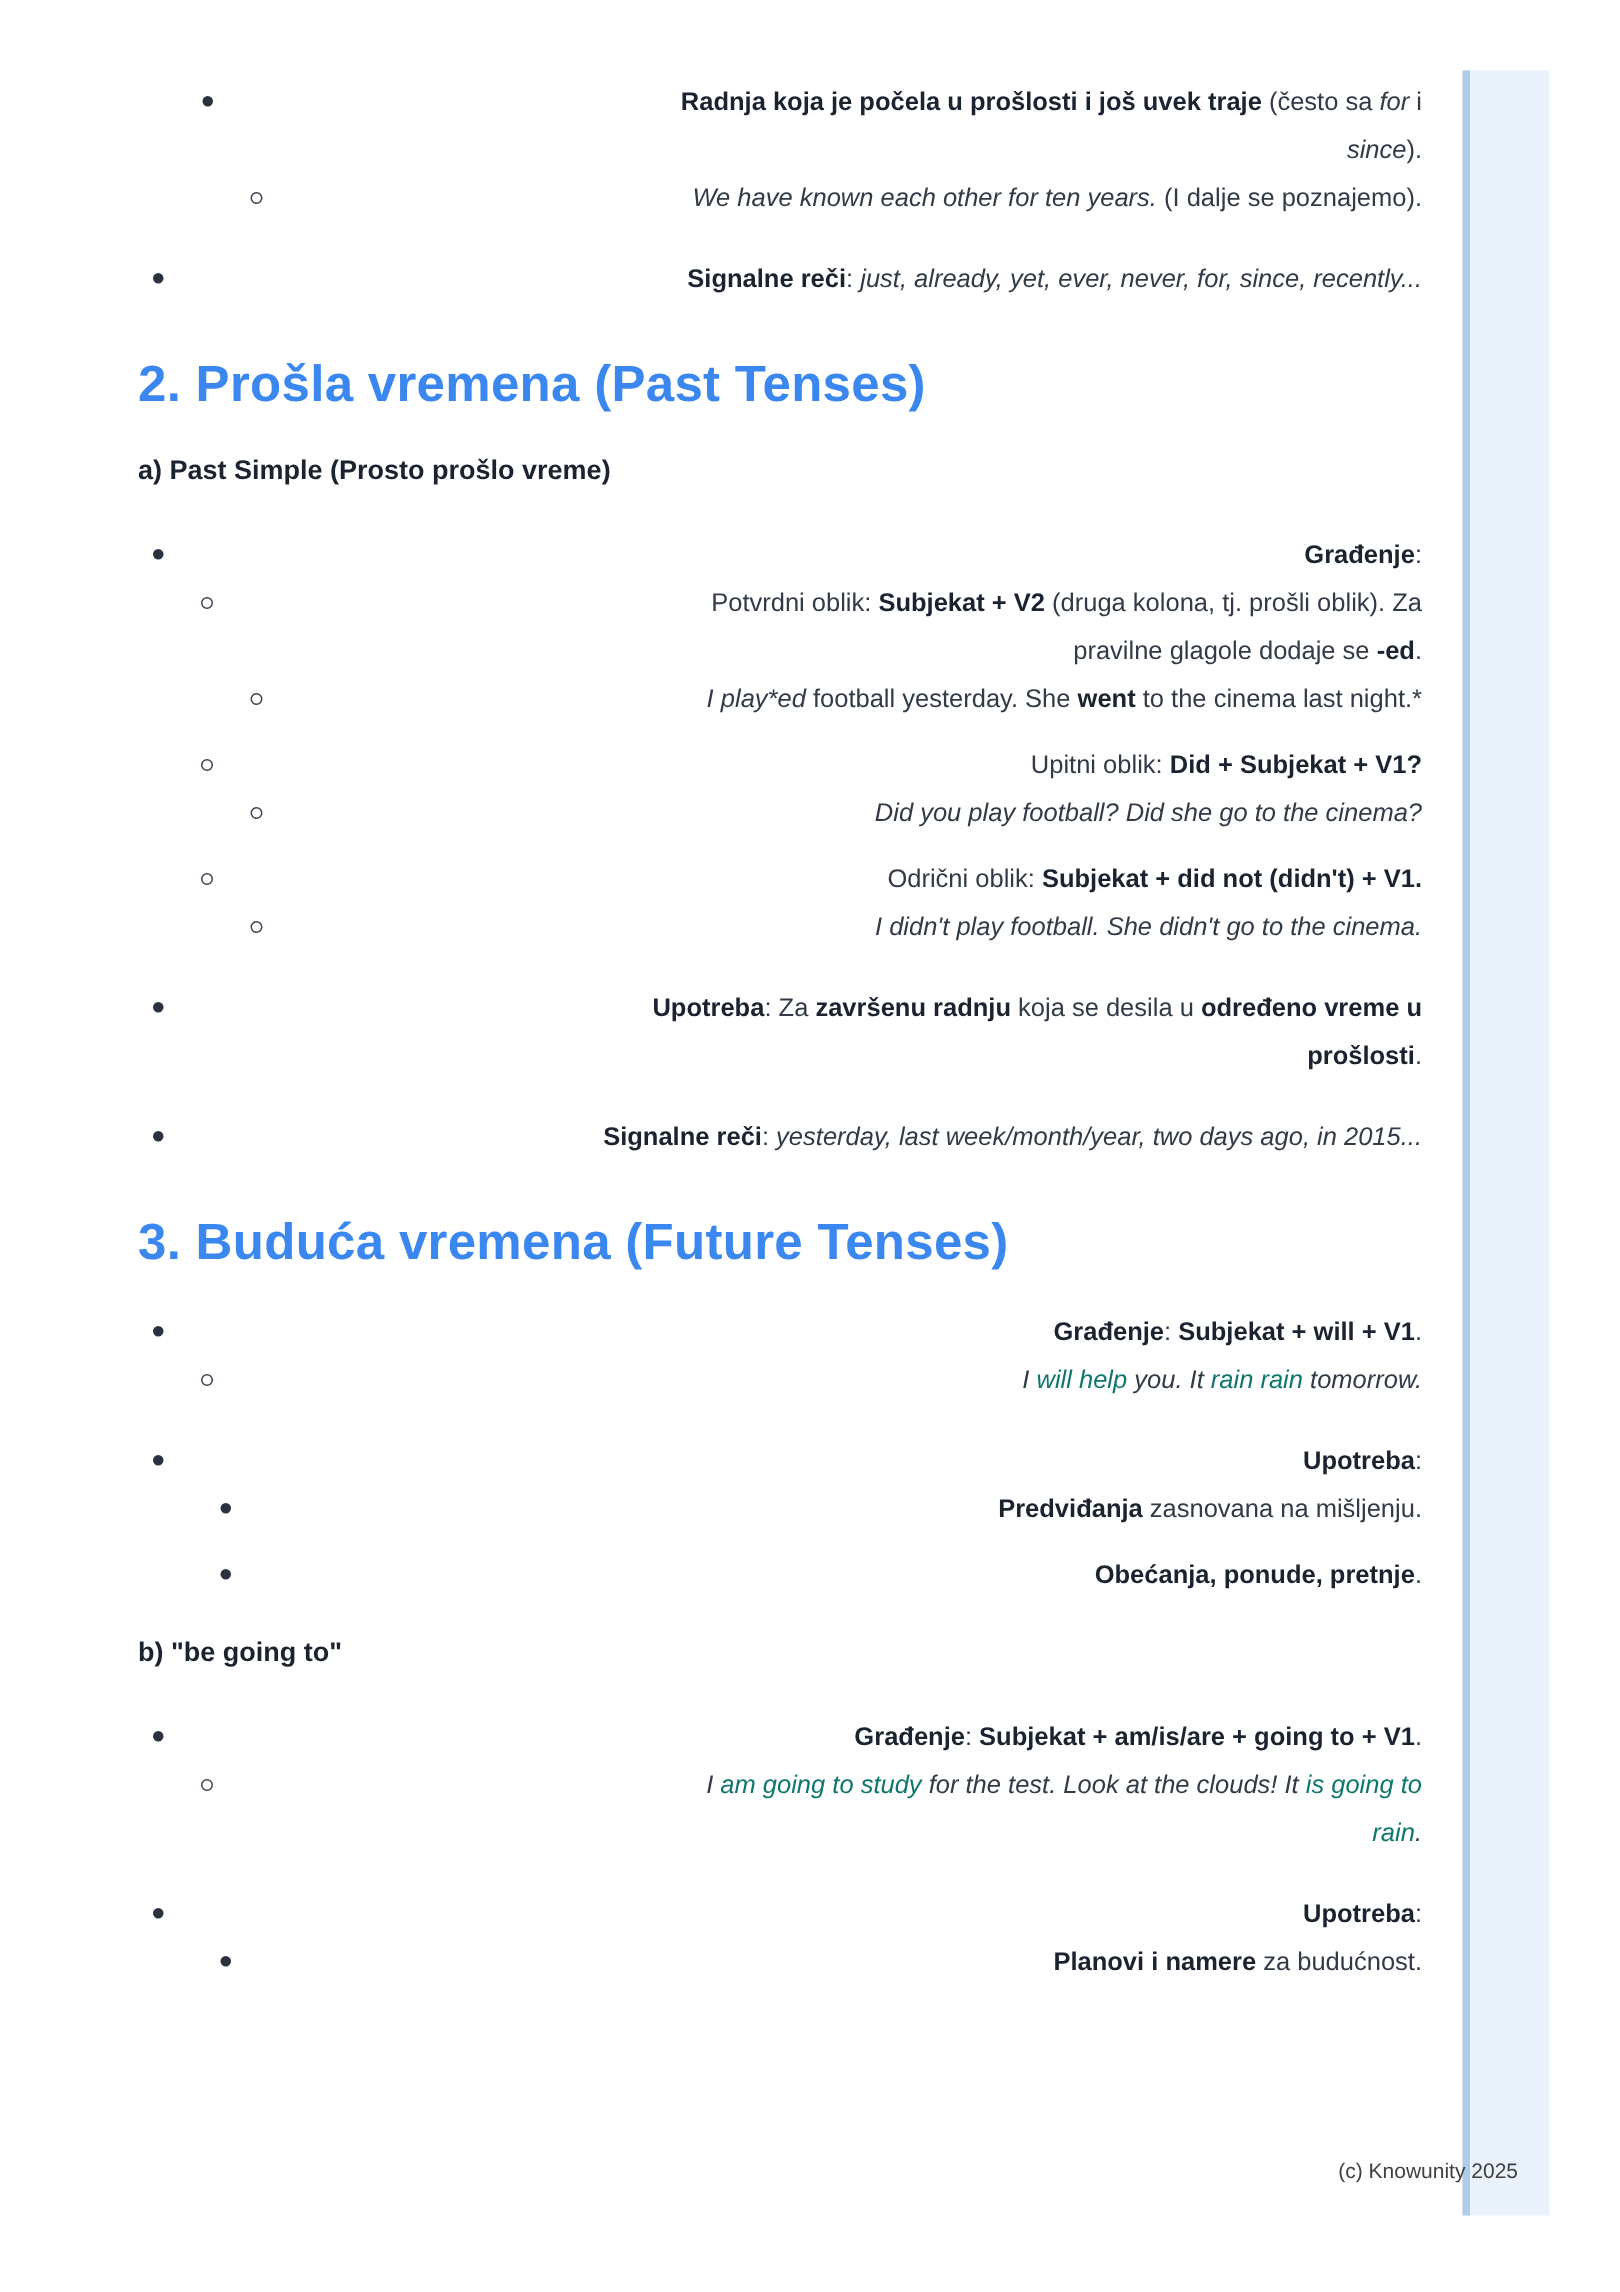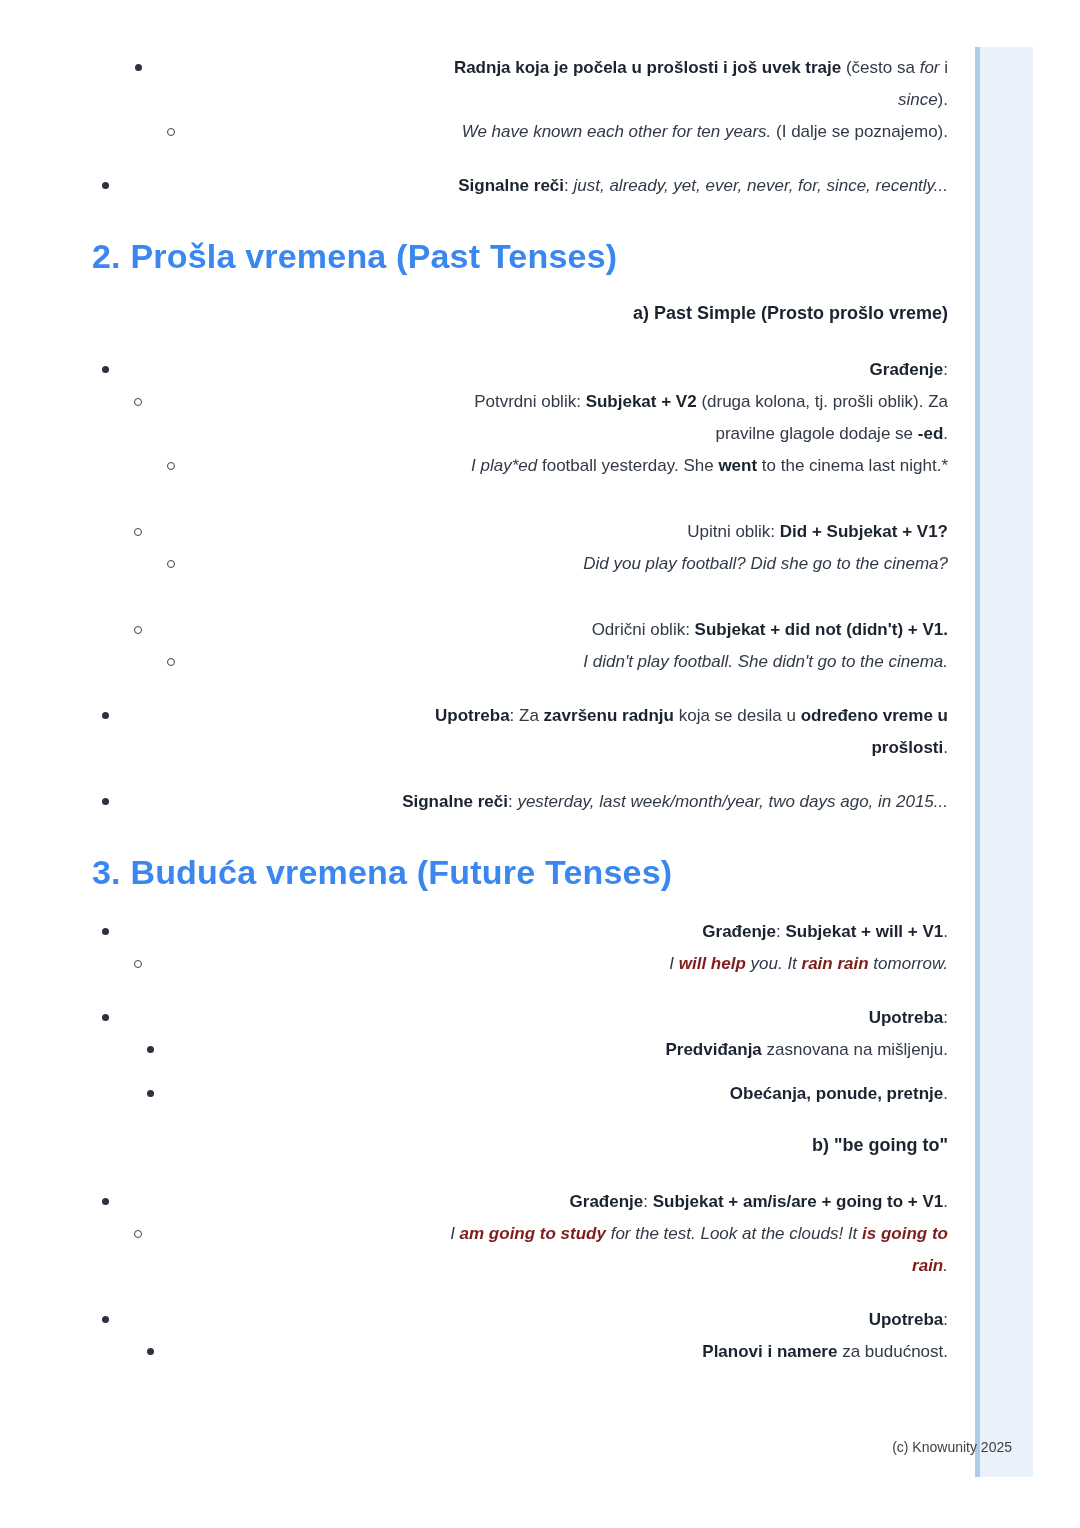--- a/index.html
+++ b/index.html
@@ -26,50 +26,50 @@
     z-index:1;
   }
   .content > :first-child { margin-top:0; }
 
   h2.sec {
     font-size:34px; line-height:36px; font-weight:700;
     color:#3b87f0; margin:36px 0 26px 0; letter-spacing:0.2px;
   }
   h3.sub {
     font-size:18px; line-height:26px; font-weight:700;
-    color:#1b2330; margin:22px 0 28px 0;text-align:right;
+    color:#1b2330; margin:22px 0 28px 0;
   }
 
   ul { list-style:none; margin:0; padding:0; }
   ul.blk { margin:0 0 22px 0;text-align:right; }
   ul.ind1 { margin-left:33px; }
   ul ul { margin-left:3px; }
 
   li { position:relative; padding-left:30px; }
   ul.blk > li + li { margin-top:22px; }
-  li ul > li + li { margin-top:34px; }
+  li ul > li + li { margin-top:12px; }
   li ul > li.m-disc + li.m-disc { margin-top:12px; }
 
   
   ul ul > li.m-disc { padding-left:42px; }
   ul ul > li.m-disc > .mk { left:22px; }
 
   .mk {
     position:absolute; left:10px; top:12px;
     width:7px; height:7px; border-radius:50%;
   }
   .mk.disc { background:#2a3240; }
   .mk.circle {
     width:6px; height:6px; background:transparent;
     border:1.7px solid #3a4352; top:12px; left:9px;
   }
 
   .b  { font-weight:700; color:#1b2330; }
   .i  { font-style:italic; }
-  .bi { font-weight:700; font-style:italic; color:#7f1d1d; }
+  .bi { font-weight:400; font-style:italic; color:#0f766e; }
 </style>
 </head>
 <body>
 
 <div class="page">
   <div class="side-strip"></div>
   <div class="content">
       <ul class="blk ind1">
         <li class="m-disc"><span class="mk disc"></span><span><span class="b">Radnja koja je počela u prošlosti i još uvek traje</span><span class="r"> (često sa </span><span class="i">for</span><span class="r"> i</span><br><span class="i">since</span><span class="r">).</span></span><ul>
             <li class="m-circle"><span class="mk circle"></span><span><span class="i">We have known each other for ten years.</span><span class="r"> (I dalje se poznajemo).</span></span></li>

